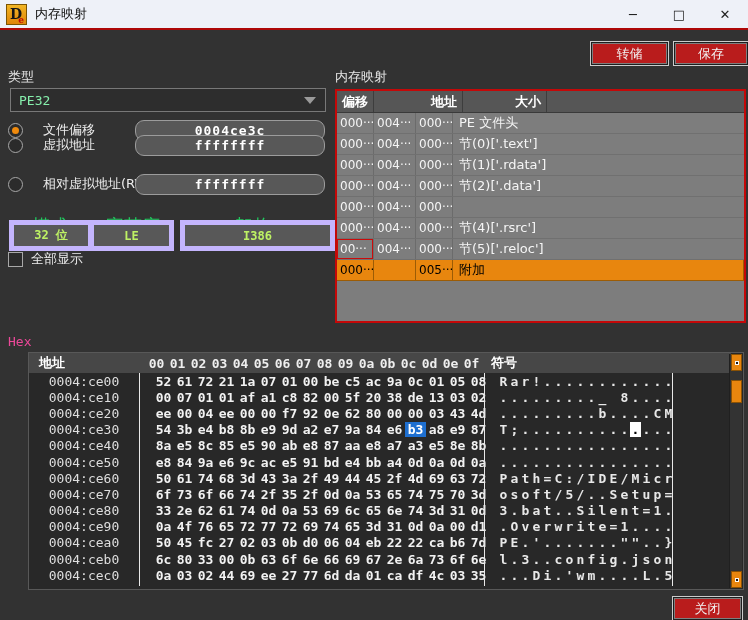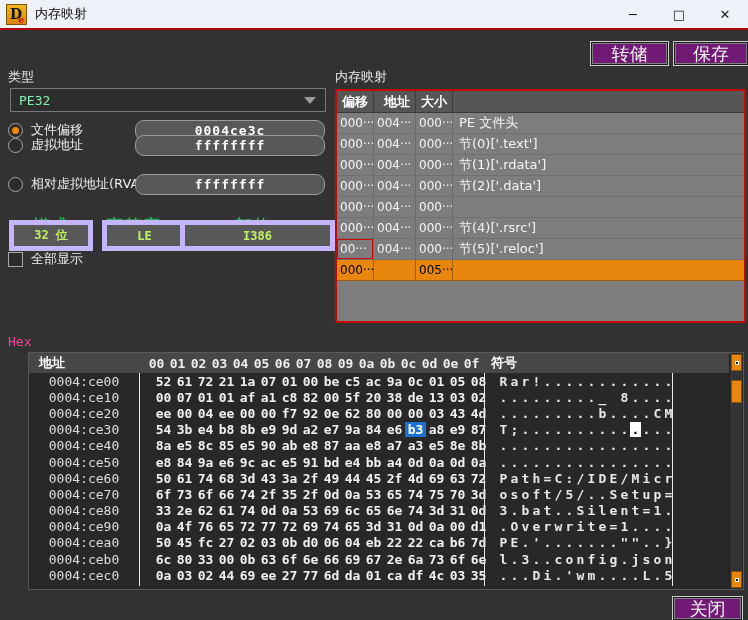--- a/index.html
+++ b/index.html
@@ -15,59 +15,59 @@
   .logo .le{position:absolute;right:2px;bottom:-1px;font-family:"DejaVu Serif",serif;font-weight:bold;
             font-size:9px;color:#c00808;}
   .title-text{margin-left:8px;font-size:13px;color:#111;}
   .win-controls{margin-left:auto;display:flex;height:28px;}
   .win-btn{width:46px;height:28px;display:flex;align-items:center;justify-content:center;
            color:#222;font-size:13px;cursor:default;}
   .redline{position:absolute;left:0;top:28px;width:748px;height:2px;background:#ad0707;}
   
   .body{position:absolute;left:0;top:30px;width:748px;height:590px;}
   
-  .pbtn{position:absolute;height:23px;background:#701a75;color:#f2f2f2;font-size:18px;
+  .pbtn{position:absolute;height:23px;background:#b91c1c;color:#f2f2f2;font-size:13px;
         display:flex;align-items:center;justify-content:center;
         border:1px solid #cccccc;box-shadow:inset 0 0 0 1px #1d1d1d, inset 0 0 0 2px #7e7e7e;}
   .btn-dump{left:590px;top:11px;width:77px;}
   .btn-save{left:673px;top:11px;width:74px;}
   .btn-close{left:672px;top:566px;width:69px;}
   
   .left-panel{position:absolute;left:8px;top:38px;width:318px;}
   .grp-label{font-size:13px;color:#e5e5e5;}
   .dropdown{position:absolute;left:2px;top:20px;width:314px;height:22px;background:#2d2d2d;
             border:1px solid #787878;display:flex;align-items:center;}
   .dropdown .dd-text{margin-left:8px;font-family:"DejaVu Sans Mono",monospace;font-size:13px;color:#86efac;}
   .dd-arrow{margin-left:auto;margin-right:9px;width:0;height:0;border-left:6px solid transparent;
             border-right:6px solid transparent;border-top:7px solid #9a9a9a;}
-  .radio-row{position:absolute;left:0;height:20px;display:flex;align-items:center;}
+  .radio-row{position:absolute;left:0;height:20px;display:flex;align-items:center;gap:12px;}
   .rr1{top:52px;} .rr2{top:67px;} .rr3{top:106px;}
   .radio{width:13px;height:13px;border-radius:50%;border:1px solid #a8a8a8;background:#2b2b2b;
          margin-right:8px;position:relative;flex:0 0 auto;}
   .radio.checked::after{content:"";position:absolute;left:3px;top:3px;width:7px;height:7px;
          border-radius:50%;background:#ef8a0d;}
   .radio-label{font-size:13px;color:#ececec;white-space:nowrap;}
   .vfield{position:absolute;left:127px;top:0;width:188px;height:19px;border-radius:9px;
           background:#585858;border:1px solid #9c9c9c;color:#ffffff;
           font-family:"DejaVu Sans Mono",monospace;font-weight:bold;font-size:13px;
           display:flex;align-items:center;justify-content:center;letter-spacing:1px;}
   .mode-labels{position:absolute;left:0;top:146px;width:318px;height:16px;font-size:18px;color:#22c55e;}
   .mode-labels span{position:absolute;transform:translateX(-50%);white-space:nowrap;}
   .ml-mode{left:42px;} .ml-endian{left:125px;} .ml-arch{left:245px;}
   .mbtn{position:absolute;top:152px;height:21px;border-radius:0;background:#585858;
         border:5px solid #c4b5fd;color:#bef264;font-family:"DejaVu Sans Mono",monospace;
         font-weight:bold;font-size:12px;display:flex;align-items:center;justify-content:center;}
-  .mb-mode{left:1px;width:74px;} .mb-endian{left:94px;width:75px;} .mb-arch{left:172px;width:145px;}
+  .mb-mode{left:1px;width:74px;} .mb-endian{left:81px;width:75px;} .mb-arch{left:172px;width:145px;}
   .check-row{position:absolute;left:0;top:182px;height:18px;display:flex;align-items:center;}
   .checkbox{width:13px;height:13px;border:1px solid #a8a8a8;background:#2b2b2b;margin-right:8px;}
   
   .right-panel{position:absolute;left:335px;top:38px;width:411px;}
   .map-table{position:absolute;left:0;top:21px;width:407px;height:230px;background:#7d7d7d;
              border:2px solid #c40808;overflow:hidden;}
-  .map-header{display:flex;height:21px;background:#565656;border-bottom:1px solid #3a3a3a;}
+  .map-header{display:flex;height:21px;background:#565656;border-bottom:1px solid #3a3a3a;gap:47px;}
   .mh{font-size:13px;font-weight:bold;color:#ffffff;line-height:21px;box-sizing:border-box;
       border-right:1px solid #3d3d3d;text-align:right;padding-right:5px;}
   .mh.c-off{width:37px;} .mh.c-addr{width:42px;} .mh.c-size{width:37px;}
   .mh.c-name{flex:1;text-align:left;padding-left:5px;border-right:none;}
   .map-row{display:flex;height:20px;border-bottom:1px solid #707070;color:#f5f5f5;font-size:12px;}
   .mc{box-sizing:border-box;line-height:20px;padding-left:3px;border-right:1px solid #6b6b6b;
       overflow:hidden;white-space:nowrap;}
   .mc.c-off{width:37px;} .mc.c-addr{width:42px;} .mc.c-size{width:37px;}
   .mc.c-name{flex:1;padding-left:6px;border-right:none;font-size:13px;}
   .mc.focus{box-shadow:inset 0 0 0 1px #cc0a0a;}
@@ -219,20 +219,21 @@
             <div class="map-row">
               <div class="mc c-off focus">00···</div>
               <div class="mc c-addr">004···</div>
               <div class="mc c-size">000···</div>
               <div class="mc c-name">节(5)['.reloc']</div>
             </div>
             <div class="map-row selected">
               <div class="mc c-off">000···</div>
               <div class="mc c-addr"></div>
               <div class="mc c-size">005···</div>
+              <div class="mc c-name">附加</div>
             </div>
           </div>
       </div>
     </div>
 
     <div class="hex-label">Hex</div>
     <div class="hex-panel">
       <div class="hex-header">
         <div class="ha-h">地址</div>
         <div class="hb-h" id="hex-byte-headers">

